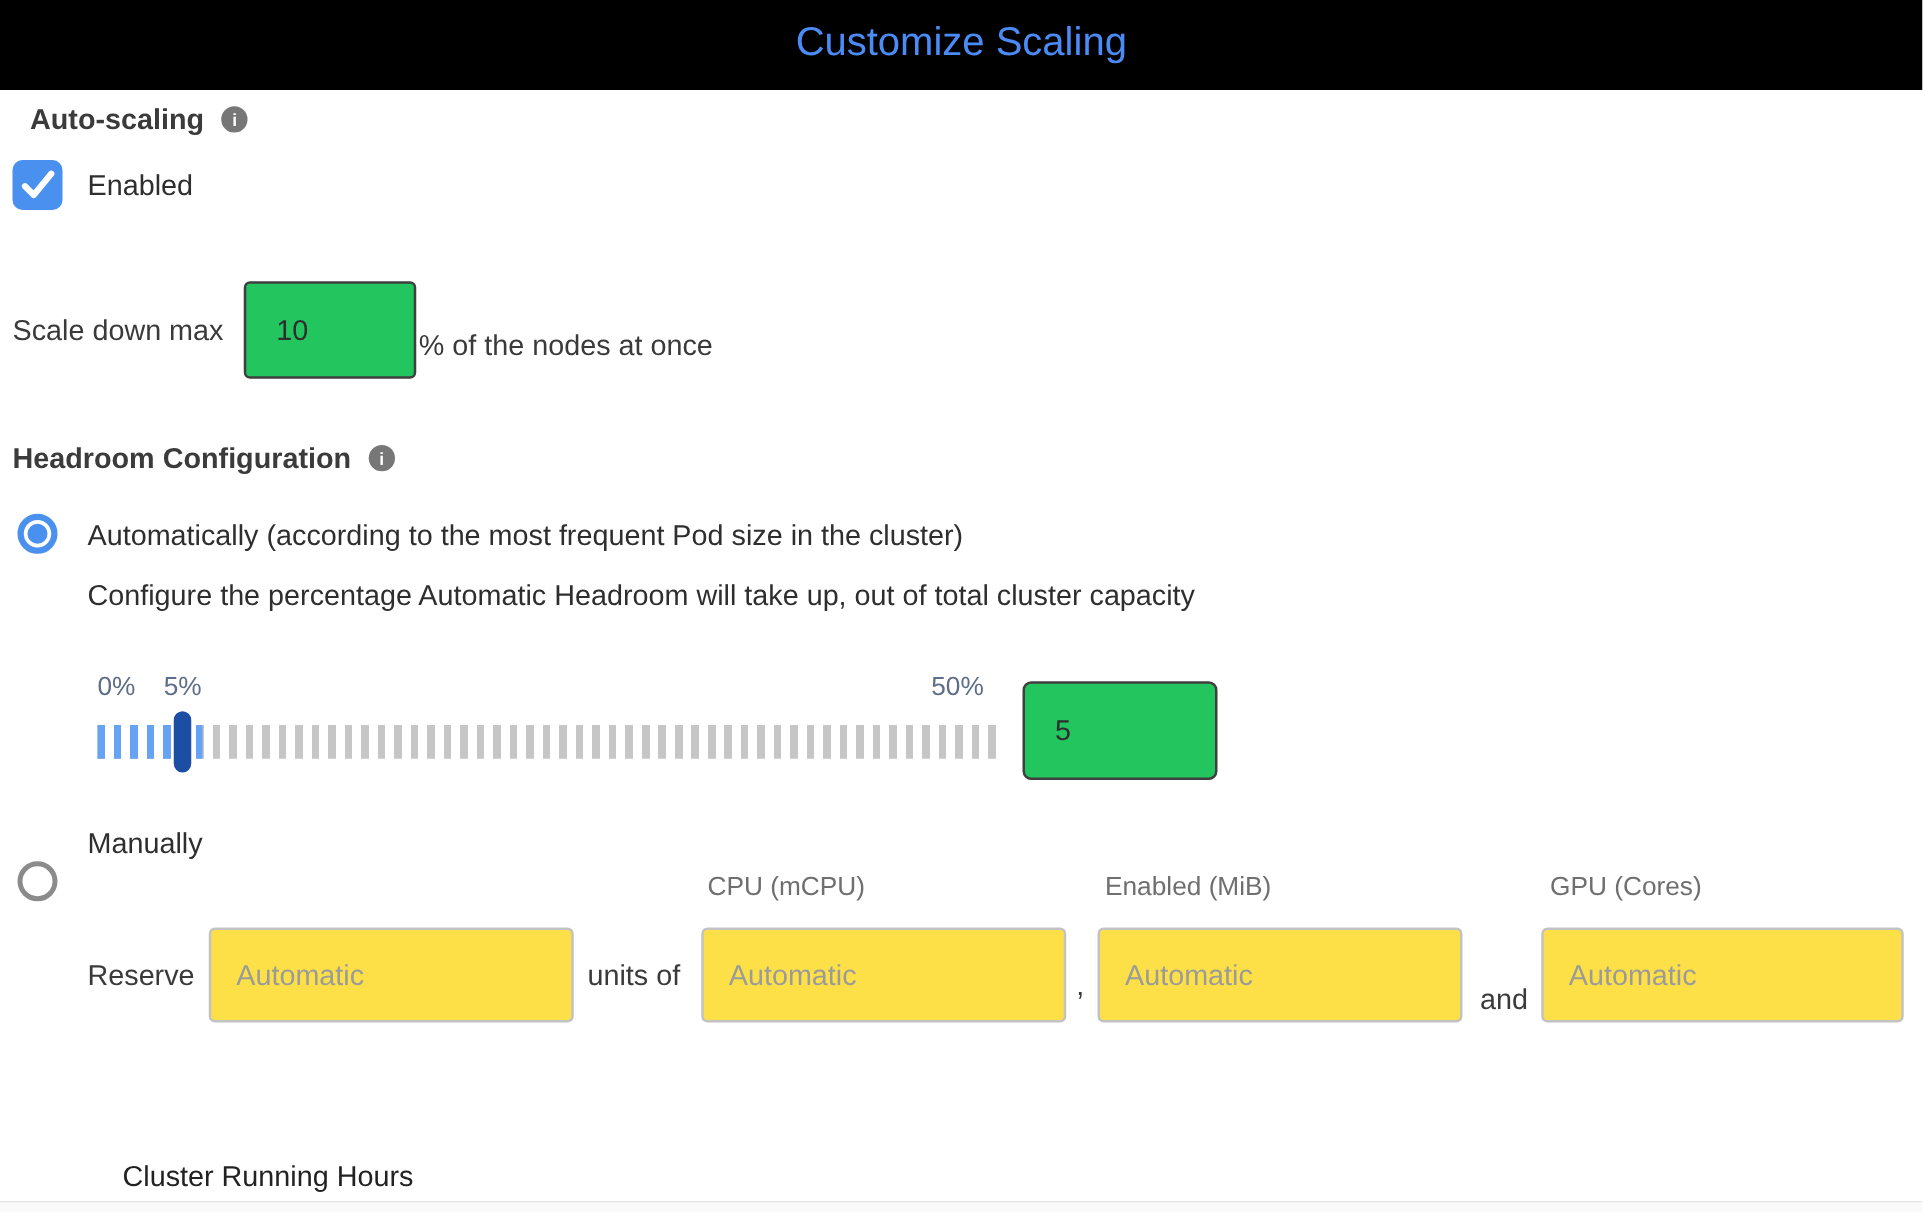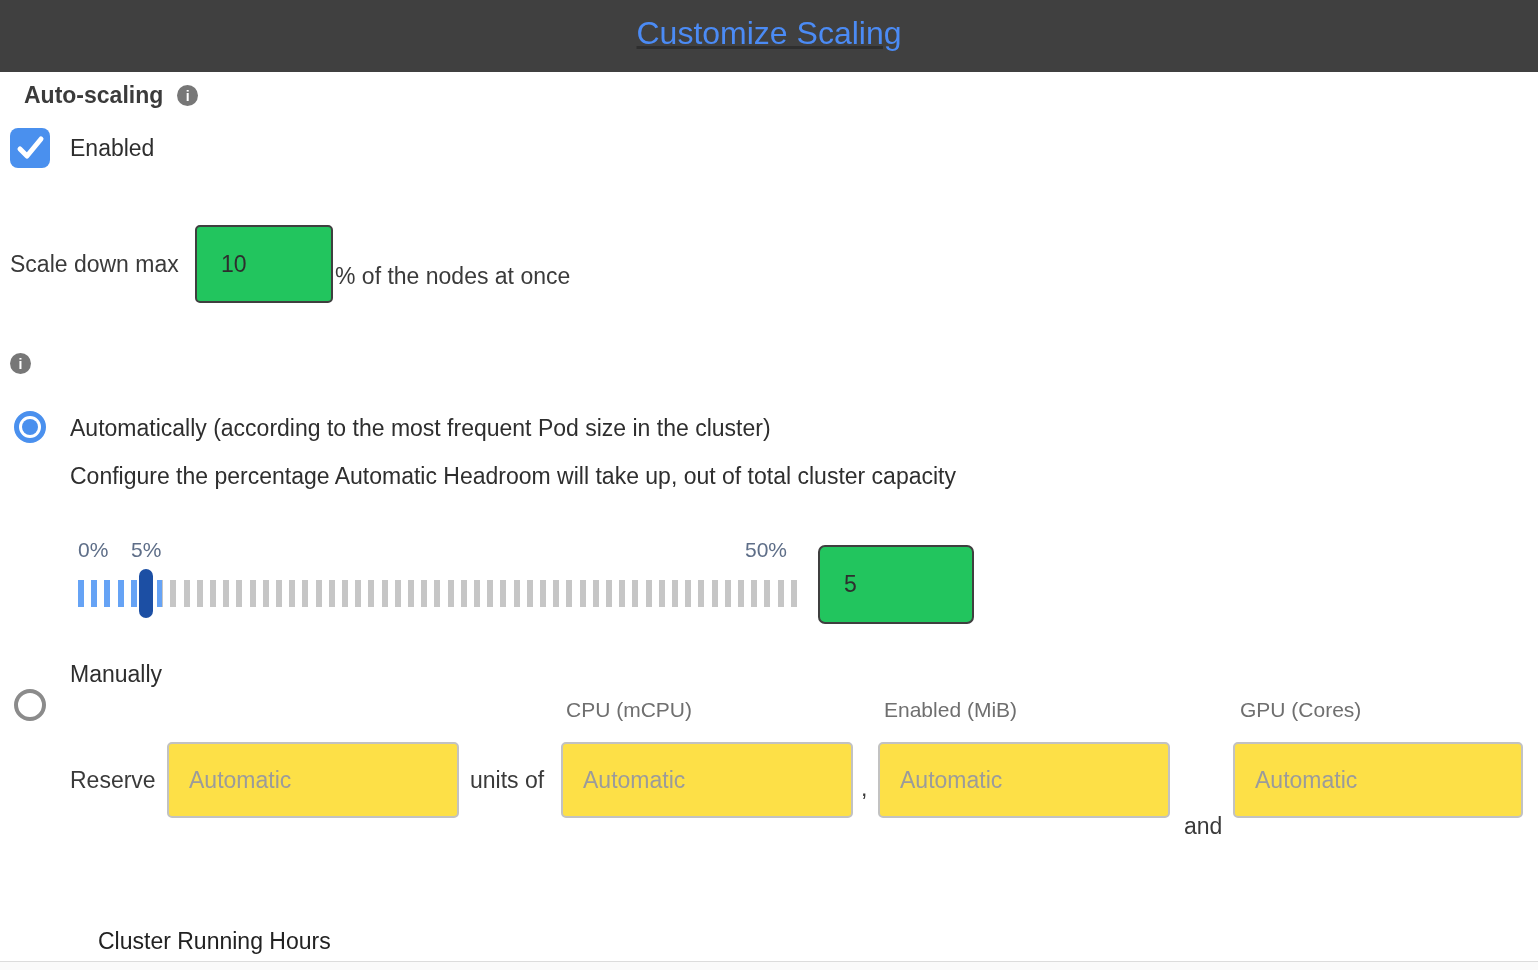--- a/index.html
+++ b/index.html
@@ -9,22 +9,22 @@
     background: #ffffff;
     position: relative;
     overflow: hidden;
     color: #2e2e2e;
   }
   .abs { position: absolute; }
 
   
   .header {
     left: 0; top: 0; width: 1538px; height: 72px;
-    background: #404040;
-    display: flex; align-items: center; justify-content: center; text-decoration: underline;
+    background: #000000;
+    display: flex; align-items: center; justify-content: center;
   }
   .header-title {
     color: #4b8bf5;
     font-size: 32px;
     padding-bottom: 6px;
   }
 
   .section-heading {
     font-size: 23px;
     font-weight: bold;
@@ -129,20 +129,21 @@
     <path d="M7 18 L14 25 L28 8" fill="none" stroke="#ffffff" stroke-width="5" stroke-linecap="round" stroke-linejoin="round"></path>
   </svg>
 </div>
 <div class="abs body-text" style="left:70px; top:135px;">Enabled</div>
 
 <div class="abs label-text" style="left:10px; top:251px;">Scale down max</div>
 <input class="abs num-input" style="left: 195px; top: 225px; width: 138px; height: 78px;" type="text" value="10">
 <div class="abs label-text" style="left:335px; top:251px;margin-top:12px;">% of the nodes at once</div>
 
 <div class="abs section-heading" style="left:10px; top:353px;">
+  <span>Headroom Configuration</span>
   <span class="info-icon">i</span>
 </div>
 
 <div class="abs radio selected" style="left:14px; top:411px;">
   <span class="radio-dot"></span>
 </div>
 <div class="abs body-text" style="left:70px; top:415px;">Automatically (according to the most frequent Pod size in the cluster)</div>
 
 <div class="abs body-text" style="left:70px; top:463px;">Configure the percentage Automatic Headroom will take up, out of total cluster capacity</div>
 
@@ -164,19 +165,19 @@
 <div class="abs col-header" style="left:566px; top:698px;">CPU (mCPU)</div>
 <div class="abs col-header" style="left:884px; top:698px;">Enabled (MiB)</div>
 <div class="abs col-header" style="left:1240px; top:698px;">GPU (Cores)</div>
 
 <div class="abs label-text" style="left:70px; top:767px;">Reserve</div>
 <input class="abs auto-input" style="left: 167px; top: 742px;" type="text" placeholder="Automatic">
 <div class="abs label-text" style="left:470px; top:767px;">units of</div>
 <input class="abs auto-input" style="left: 561px; top: 742px;" type="text" placeholder="Automatic">
 <div class="abs label-text" style="left:861px; top:775px;">,</div>
 <input class="abs auto-input" style="left: 878px; top: 742px;" type="text" placeholder="Automatic">
-<div class="abs label-text" style="left:1184px; top:813px;">and</div>
+<div class="abs label-text" style="left:1184px; top:786px;">and</div>
 <input class="abs auto-input" style="left: 1233px; top: 742px; width: 290px;" type="text" placeholder="Automatic">
 
 <div class="abs body-text" style="left:98px; top:928px; color:#222222;">Cluster Running Hours</div>
 
 <div class="abs divider" style="left:0; top:961px;"></div>
 <div class="abs footer-strip" style="left:0; top:962px;"></div>
 
 </body></html>

